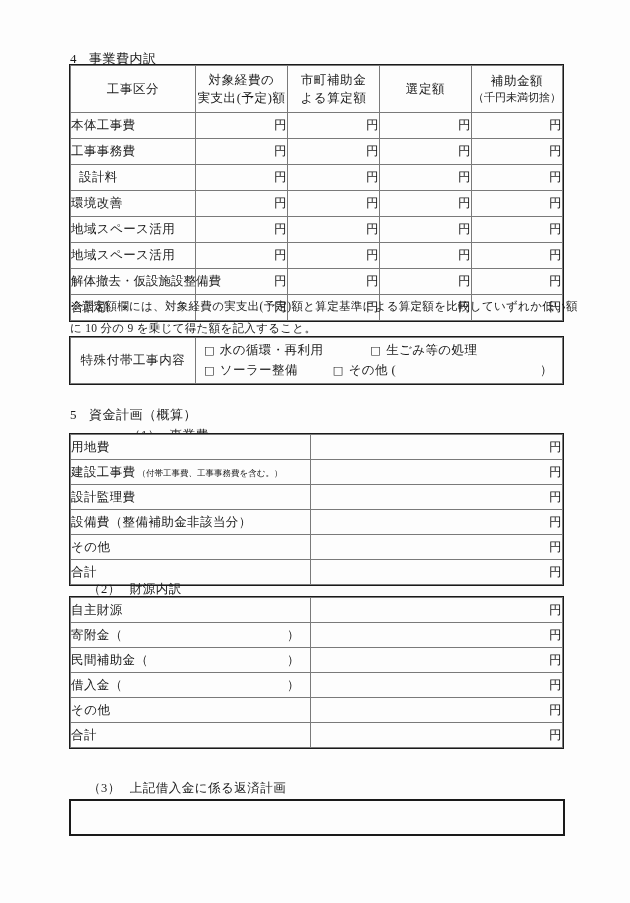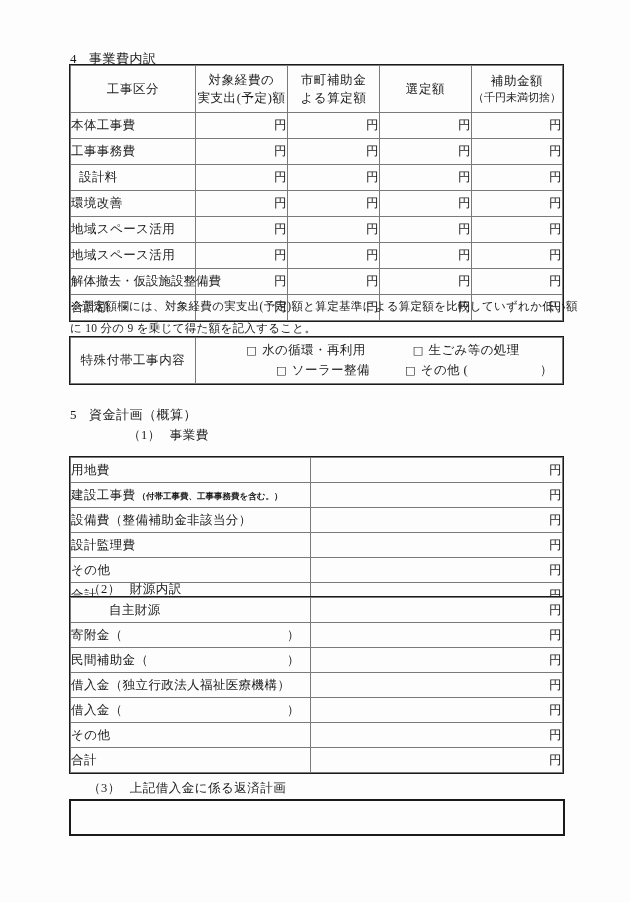--- a/index.html
+++ b/index.html
@@ -76,21 +76,20 @@
     white-space: nowrap;
   }
   .yen {
     text-align: right;
     padding-right: 9px;
     letter-spacing: 0.4px;
   }
   .small {
     font-size: 8.5px;
     letter-spacing: 0;
-    font-weight: bold;
   }
   .tiny-row {
     font-size: 9px;
     letter-spacing: 0;
   }
 
   
   .hd {
     text-align: center;
     line-height: 1.45;
@@ -111,21 +110,21 @@
     letter-spacing: 0.3px;
   }
   .note .l { display: block; white-space: nowrap; }
 
   
   .cbwrap {
     padding: 2px 0 2px 8px;
     line-height: 1.62;
     font-size: 12.5px;
   }
-  .cbrow { white-space: nowrap; display: block; letter-spacing: 0.4px; text-align: center; }
+  .cbrow { white-space: nowrap; display: block; letter-spacing: 0.4px; }
   .cb {
     display: inline-block;
     font-family: "DejaVu Sans", sans-serif;
     font-size: 11px;
     margin-right: 5px;
   }
   .gap-a { display: inline-block; width: 40px; }
   .gap-b { display: inline-block; width: 28px; }
   .tail-paren { float: right; margin-right: 9px; }
 
@@ -269,40 +268,40 @@
   </table>
 
   <div class="sec-h" style="left:70px; top:408px;">
     <span class="num">5</span><span>資金計画（概算）</span>
   </div>
 
   <div class="sub-h" style="left:88px; top:429px;margin-left:40px;">
     <span class="num">（1）</span><span>事業費</span>
   </div>
 
-  <table class="frm" id="t2" style="left:70px; top:457px; width:492px;">
+  <table class="frm" id="t2" style="left:70px; top:434px; width:492px;">
     <colgroup>
       <col style="width:240px">
       <col style="width:252px">
     </colgroup>
     <tbody>
         <tr>
           <td class="lbl" style="height: 24px;"><span>用地費</span></td>
           <td class="yen">円</td>
         </tr>
         <tr>
           <td class="lbl" style="height: 24px;"><span>建設工事費</span><span class="small" style="margin-left: 2px;">（付帯工事費、工事事務費を含む。）</span></td>
           <td class="yen">円</td>
         </tr>
         <tr>
+          <td class="lbl" style="height: 24px;"><span>設計監理費</span></td>
+          <td class="yen">円</td>
+        </tr>
+        <tr>
           <td class="lbl" style="height: 24px;"><span>設備費（整備補助金非該当分）</span></td>
-          <td class="yen">円</td>
-        </tr>
-        <tr>
-          <td class="lbl" style="height: 24px;"><span>設計監理費</span></td>
           <td class="yen">円</td>
         </tr>
         <tr>
           <td class="lbl" style="height: 24px;"><span>その他</span></td>
           <td class="yen">円</td>
         </tr>
         <tr>
           <td class="lbl top-thick" style="height: 24px;"><span>合計</span></td>
           <td class="yen top-thick">円</td>
         </tr>
@@ -313,33 +312,29 @@
     <span class="num">（2）</span><span>財源内訳</span>
   </div>
 
   <table class="frm" id="t3" style="left:70px; top:597px; width:492px;">
     <colgroup>
       <col style="width:240px">
       <col style="width:252px">
     </colgroup>
     <tbody>
         <tr>
-          <td class="lbl" style="height: 24px; padding-left: 38px;"><span>自主財源</span></td>
+          <td class="lbl" style="height: 24px;"><span>自主財源</span></td>
           <td class="yen">円</td>
         </tr>
         <tr>
           <td class="lbl" style="height: 24px;"><span>寄附金（</span><span class="" style="float: right; margin-right: 10px;">）</span></td>
           <td class="yen">円</td>
         </tr>
         <tr>
           <td class="lbl" style="height: 24px;"><span>民間補助金（</span><span class="" style="float: right; margin-right: 10px;">）</span></td>
-          <td class="yen">円</td>
-        </tr>
-        <tr>
-          <td class="lbl" style="height: 24px;"><span>借入金（独立行政法人福祉医療機構）</span></td>
           <td class="yen">円</td>
         </tr>
         <tr>
           <td class="lbl" style="height: 24px;"><span>借入金（</span><span class="" style="float: right; margin-right: 10px;">）</span></td>
           <td class="yen">円</td>
         </tr>
         <tr>
           <td class="lbl" style="height: 24px;"><span>その他</span></td>
           <td class="yen">円</td>
         </tr>

